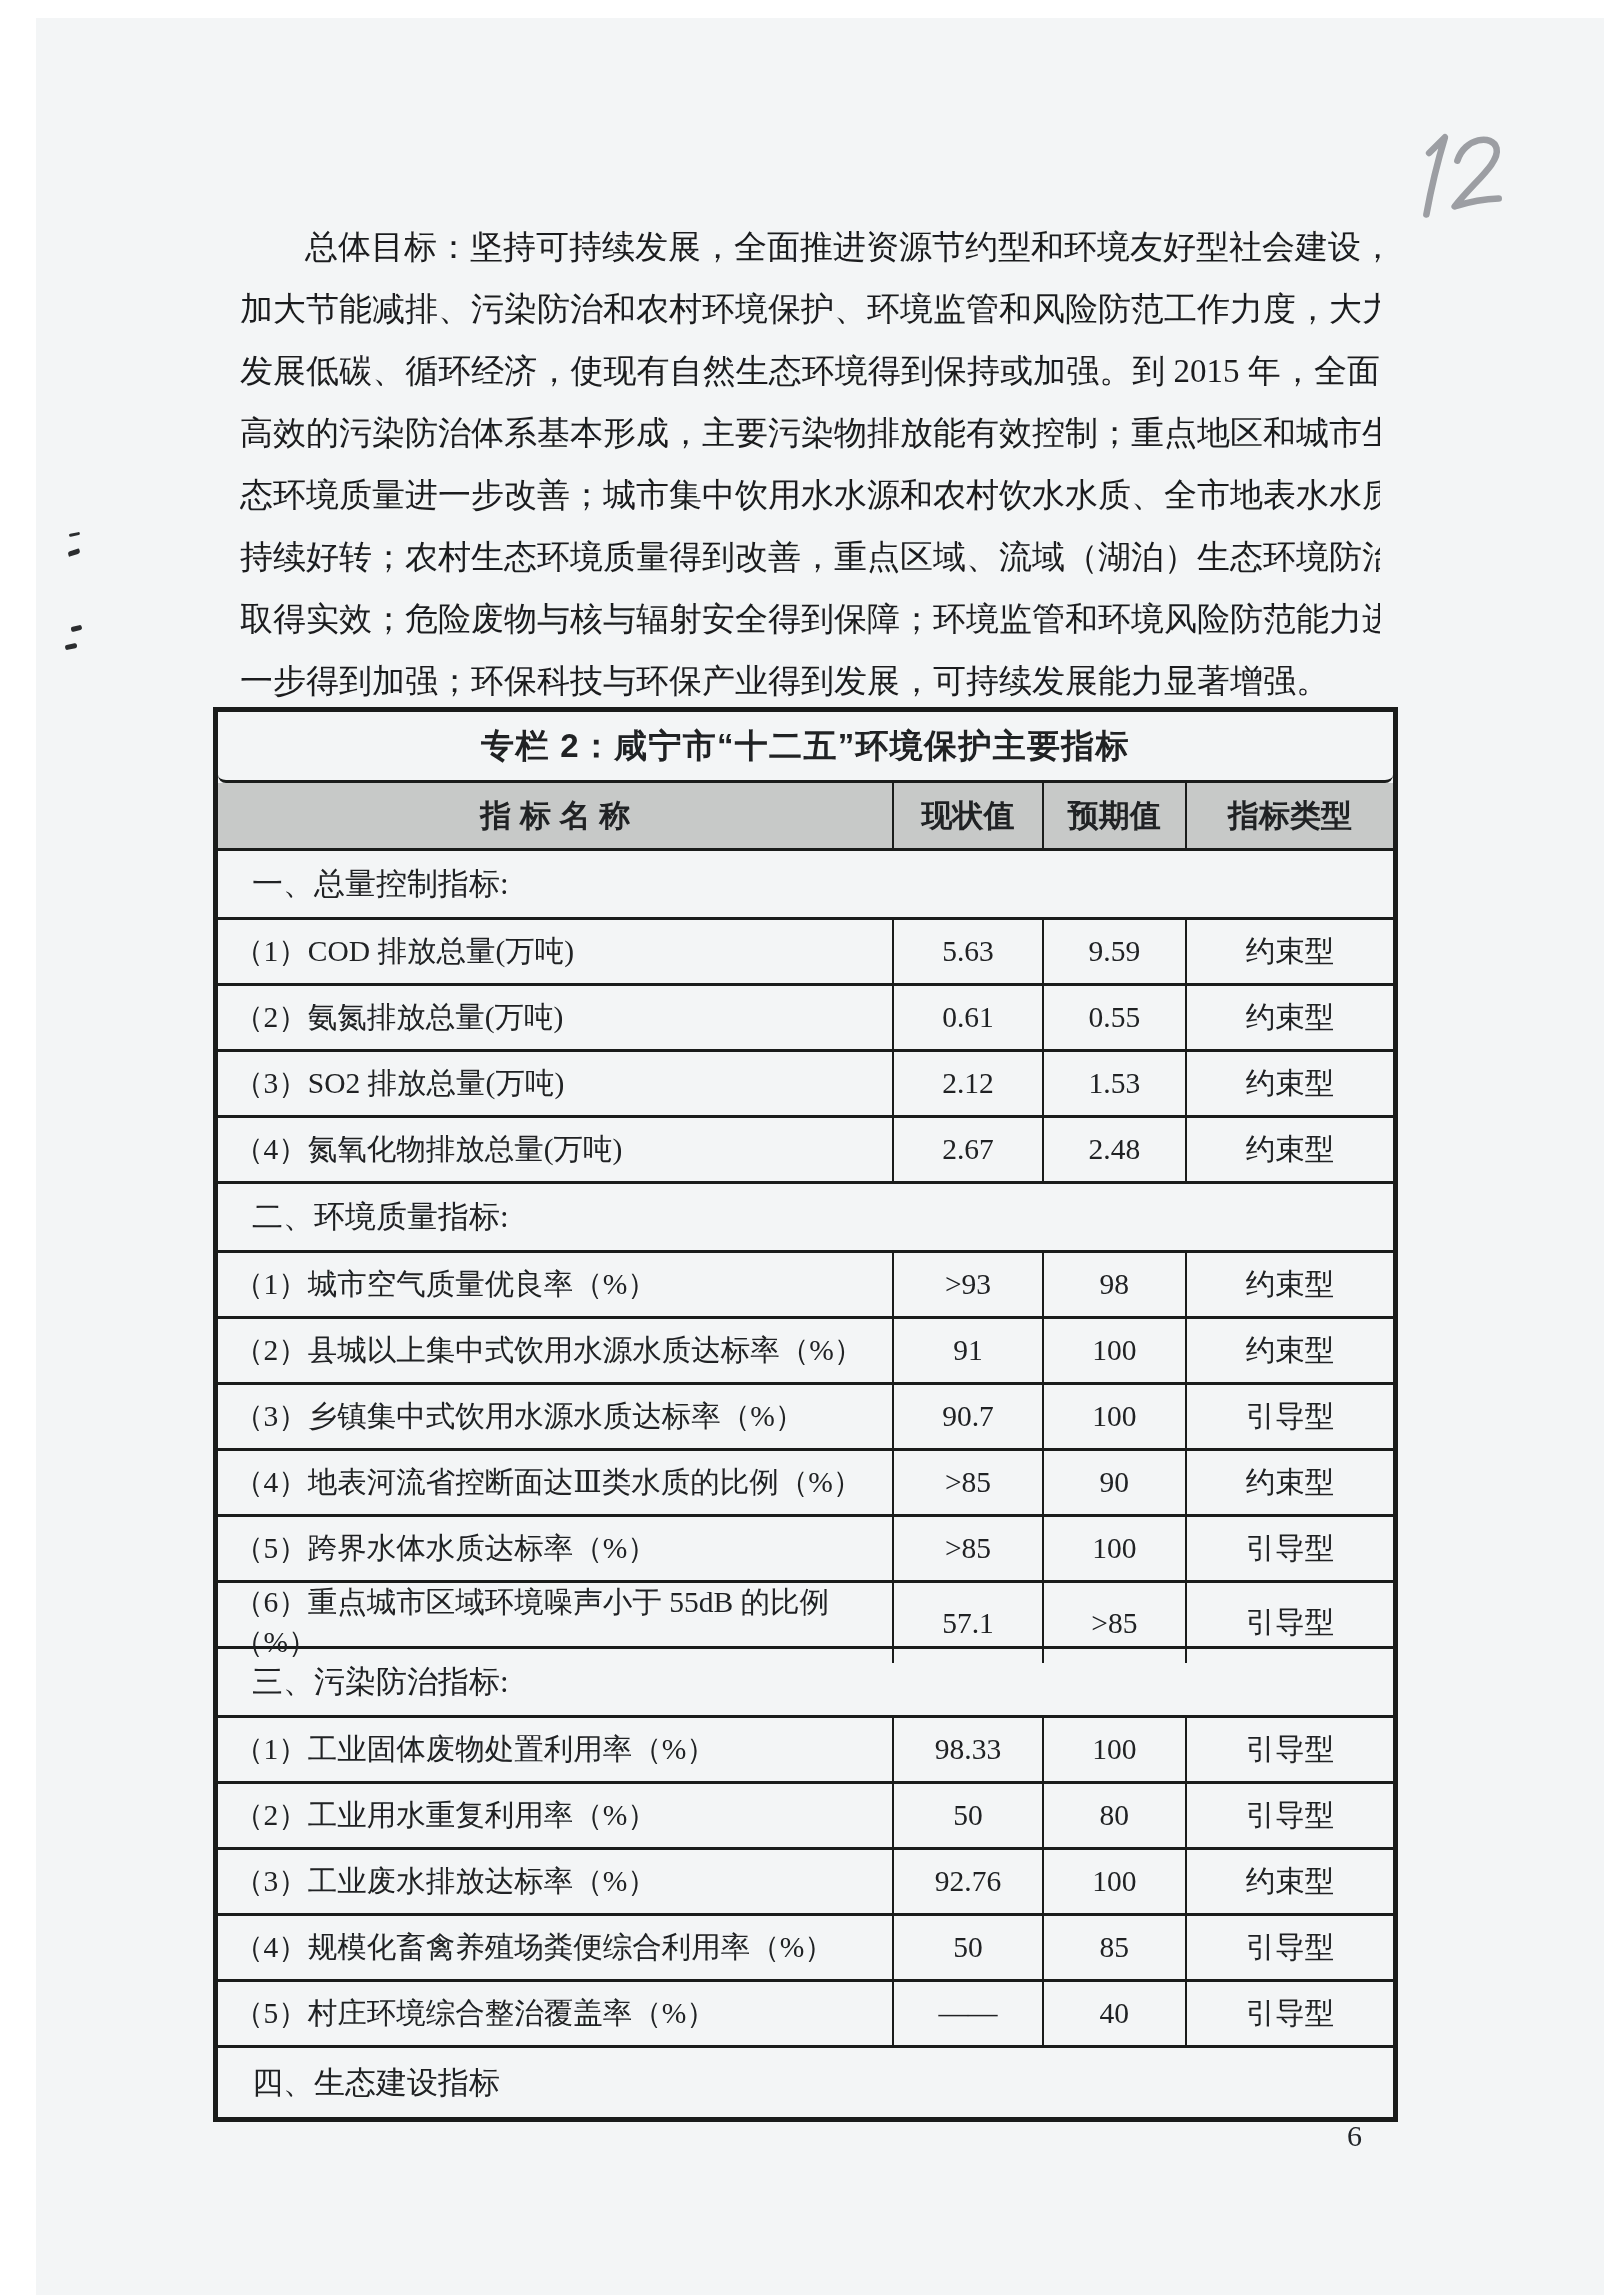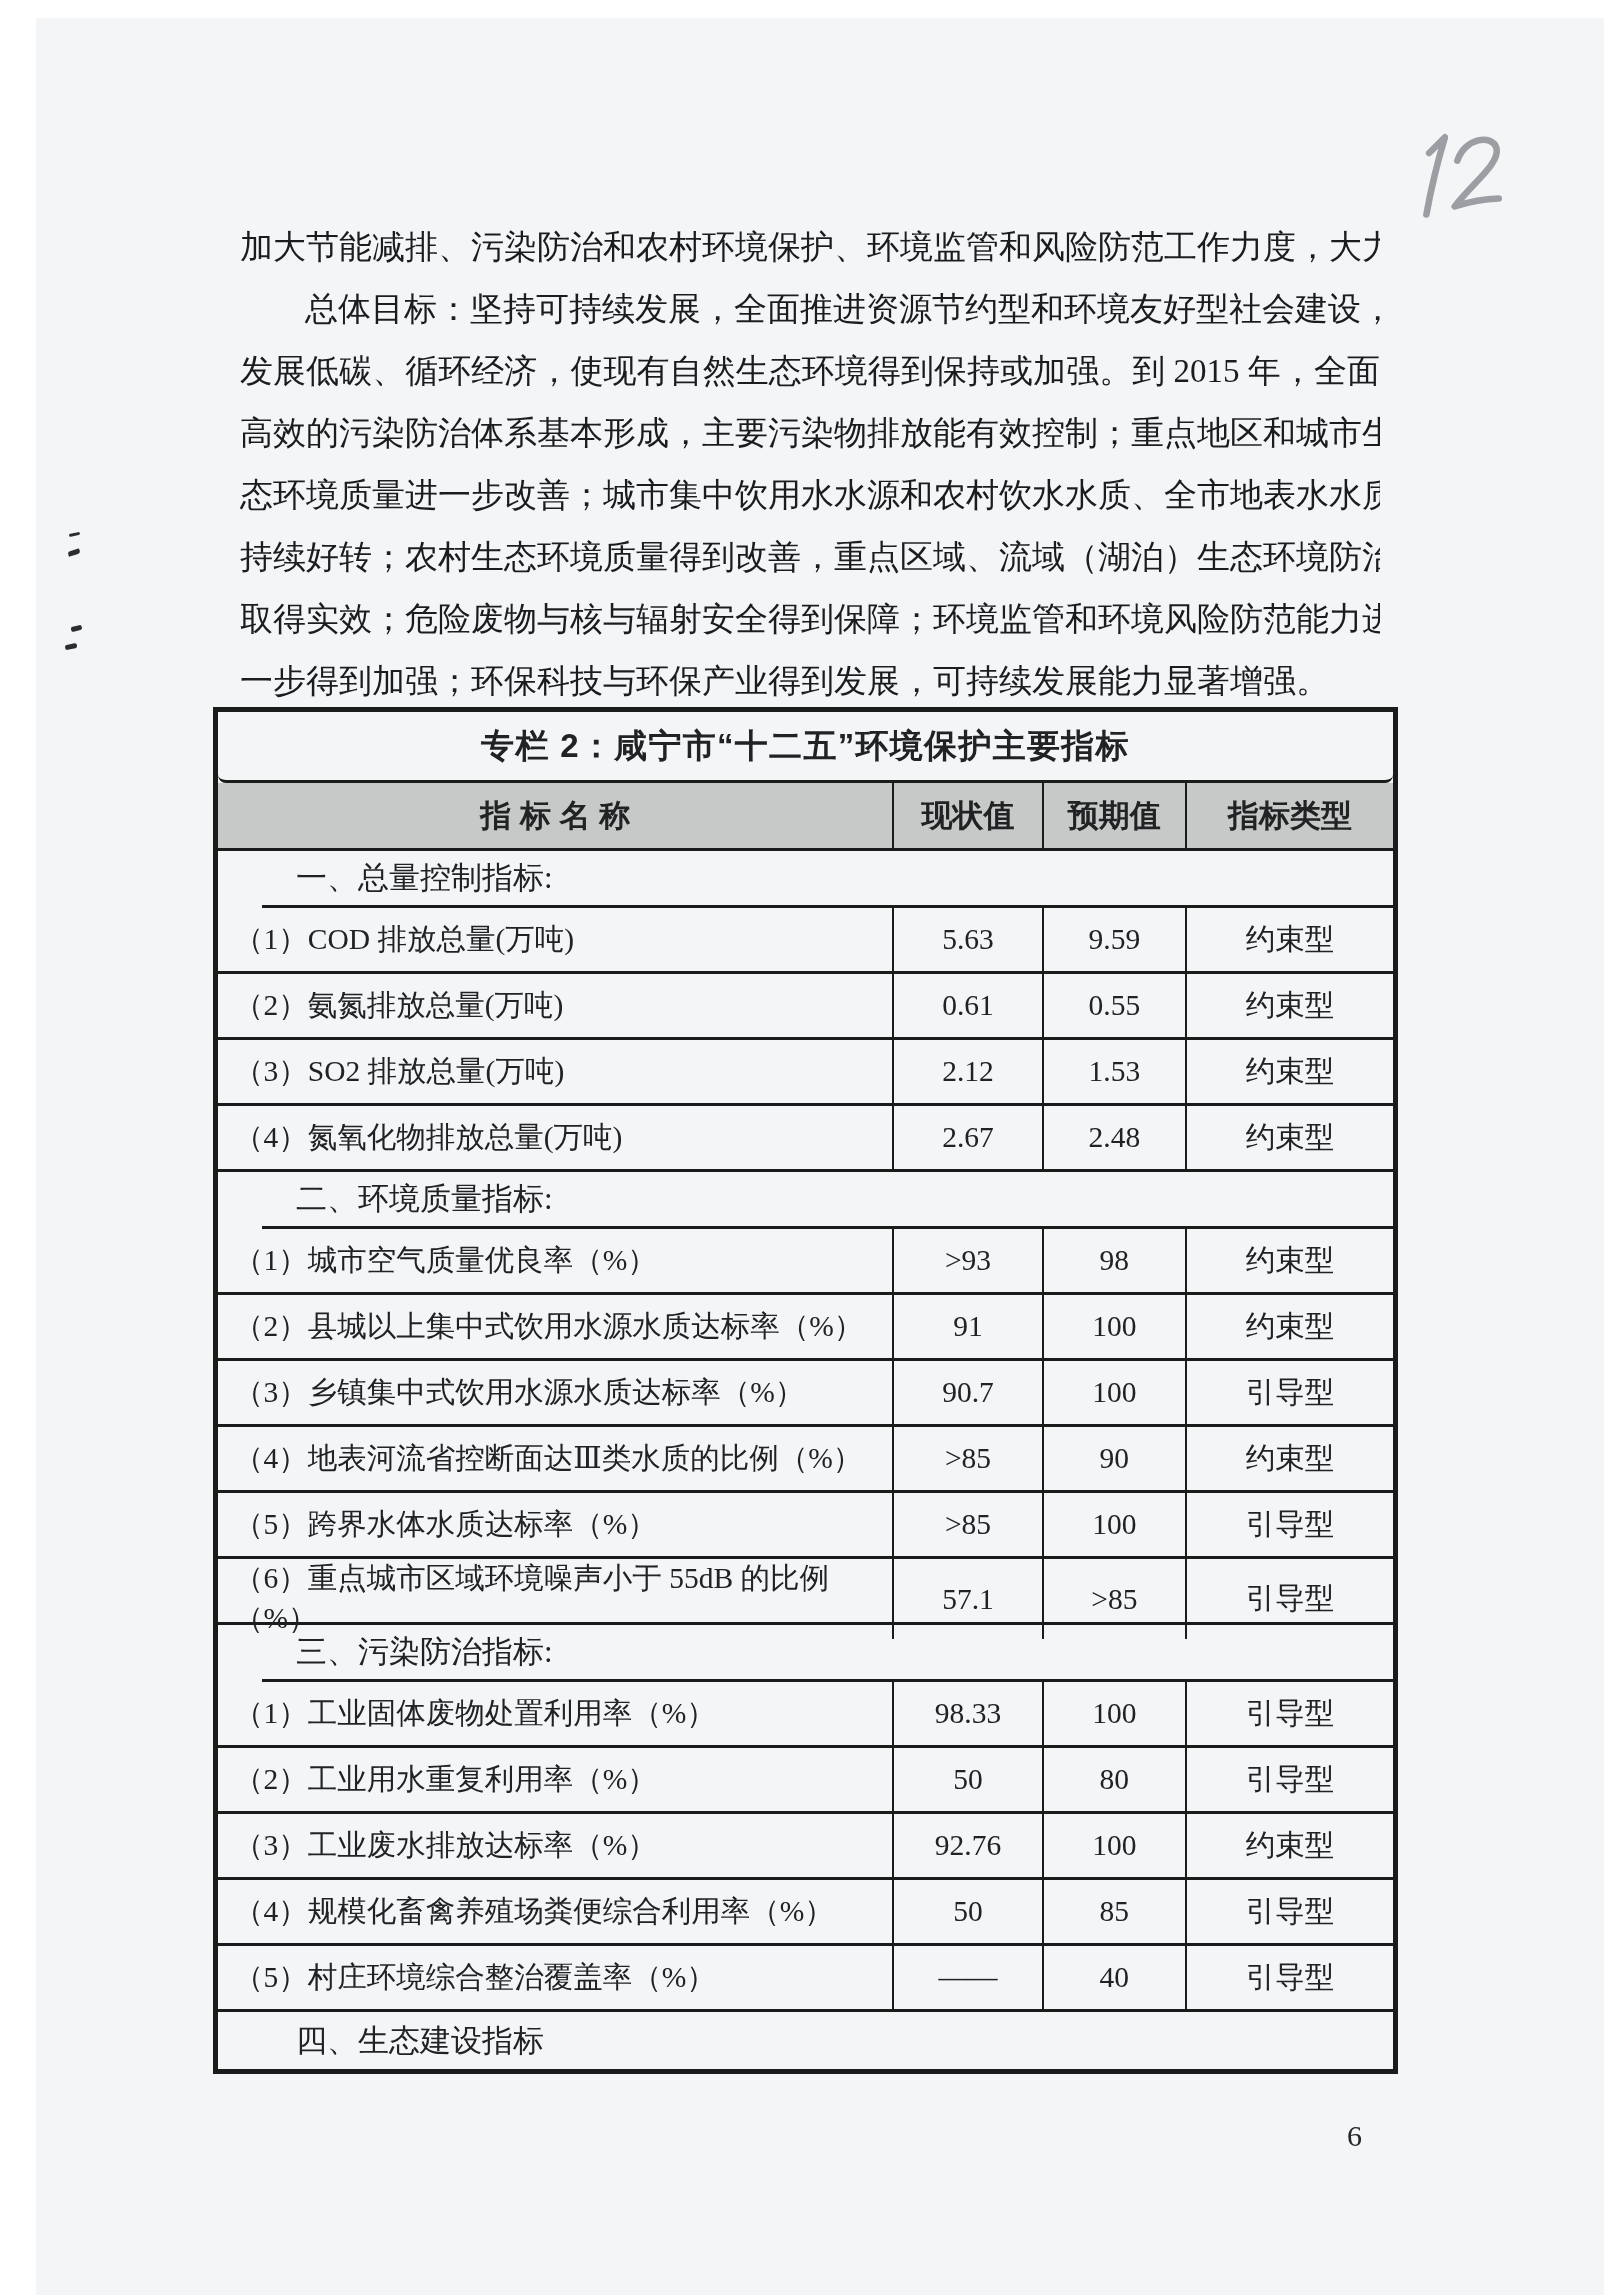--- a/index.html
+++ b/index.html
@@ -49,23 +49,23 @@
   }
   .t-header {
     height:65px; display:grid; grid-template-columns:57.4% 12.7% 12.2% 17.7%;
     background:#c7c9c8; border-bottom:3.3px solid #1a1c1b;
     font-family:"Liberation Sans","DejaVu Sans",sans-serif;
     font-size:31px; font-weight:600;
   }
   .t-header > div { display:flex; align-items:center; justify-content:center; }
   .t-header > div + div { border-left:2.6px solid #1a1c1b; }
   .t-sec {
-    height:57px; display:flex; align-items:center;
+    height:69px; display:flex; align-items:center;
     padding-left:34px; font-size:31px;
-    border-bottom:3.3px solid #1a1c1b; box-sizing:border-box;margin-left:44px;
+    border-bottom:3.3px solid #1a1c1b; box-sizing:border-box;
   }
   .t-row {
     height:63px; display:grid; grid-template-columns:57.4% 12.7% 12.2% 17.7%;
     border-bottom:3.3px solid #1a1c1b; font-size:29.5px;
   }
   .t-row > div { display:flex; align-items:center; }
   .t-row > div + div { border-left:2.6px solid #1a1c1b; justify-content:center; }
   .t-row .name { padding-left:16px; }
   .no-bb { border-bottom:none; }
 
@@ -84,22 +84,22 @@
     <path d="M 52 66 L 74 40 C 66 78 60 118 56 160" fill="none" stroke="#8d9095" stroke-width="10" stroke-linecap="round" stroke-linejoin="round"></path>
     <path d="M 96 74 C 104 38 146 28 154 50 C 161 72 124 104 98 144 C 124 133 146 128 164 126" fill="none" stroke="#8d9095" stroke-width="10" stroke-linecap="round" stroke-linejoin="round"></path>
   </svg>
 
   <div class="ink-mark m1"></div>
   <div class="ink-mark m2"></div>
   <div class="ink-mark m3"></div>
   <div class="ink-mark m4"></div>
 
   <div class="para">
+    <div class="line indent">总体目标：坚持可持续发展，全面推进资源节约型和环境友好型社会建设，</div>
     <div class="line">加大节能减排、污染防治和农村环境保护、环境监管和风险防范工作力度，大力</div>
-    <div class="line indent">总体目标：坚持可持续发展，全面推进资源节约型和环境友好型社会建设，</div>
     <div class="line">发展低碳、循环经济，使现有自然生态环境得到保持或加强。到 2015 年，全面</div>
     <div class="line">高效的污染防治体系基本形成，主要污染物排放能有效控制；重点地区和城市生</div>
     <div class="line">态环境质量进一步改善；城市集中饮用水水源和农村饮水水质、全市地表水水质</div>
     <div class="line">持续好转；农村生态环境质量得到改善，重点区域、流域（湖泊）生态环境防治</div>
     <div class="line">取得实效；危险废物与核与辐射安全得到保障；环境监管和环境风险防范能力进</div>
     <div class="line last">一步得到加强；环保科技与环保产业得到发展，可持续发展能力显著增强。</div>
   </div>
 
   <div class="btable">
     <div class="t-title">专栏 2：咸宁市“十二五”环境保护主要指标</div>

